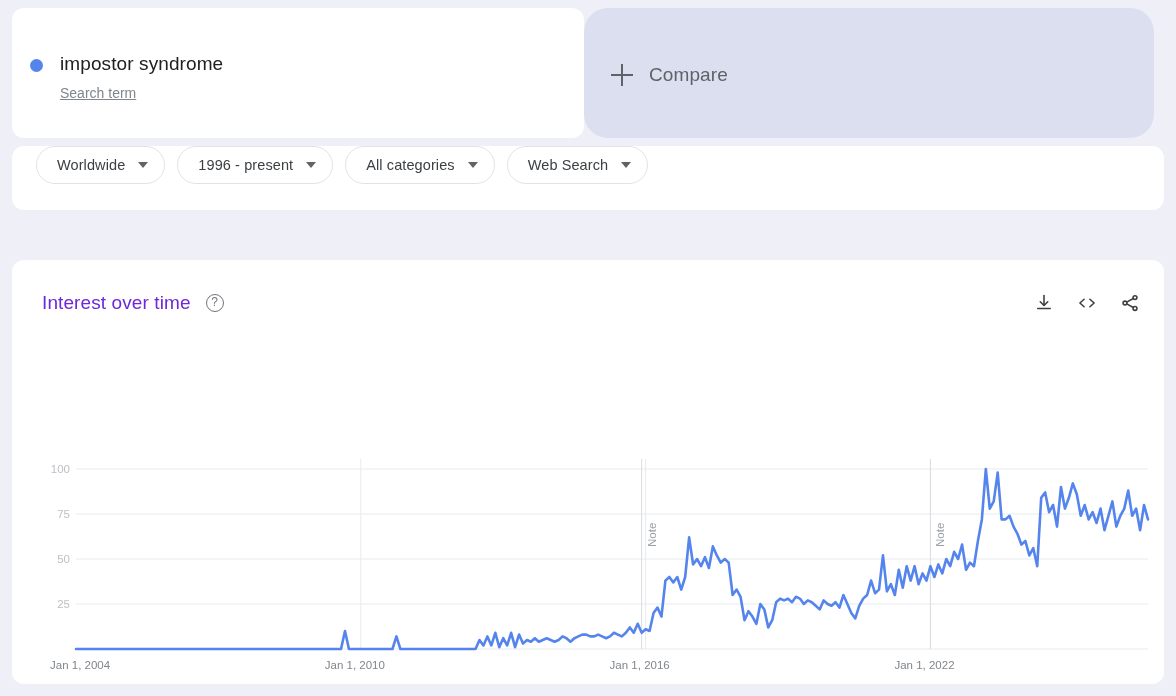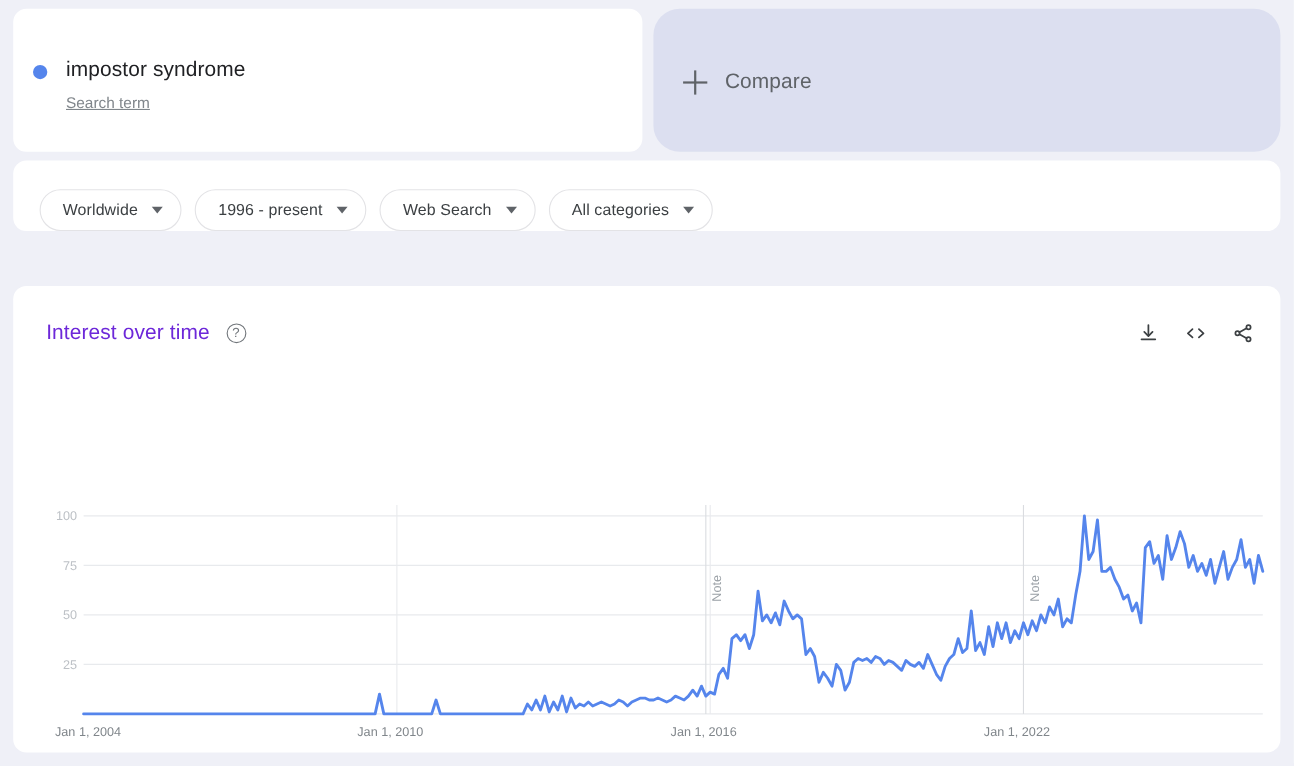--- a/index.html
+++ b/index.html
@@ -10,21 +10,21 @@
     background: #eff0f7;
     font-family: "Liberation Sans", sans-serif;
     -webkit-font-smoothing: antialiased;
   }
   .page { width: 1176px; height: 696px; position: relative; overflow: hidden; }
 
   
   .top-row {
     position: absolute; left: 12px; top: 8px;
     width: 1152px; height: 130px;
-    display: flex; gap: 10px;
+    display: flex; gap: 0;
   }
   .term-card {
     width: 572px; height: 130px;
     background: #ffffff; border-radius: 12px;
     position: relative;
   }
   .term-inner {
     position: absolute; left: 18px; top: 44px;
     display: flex; align-items: flex-start;
   }
@@ -59,21 +59,21 @@
   }
   .plus-icon::before { left: 0; top: 10px; width: 22px; height: 1.6px; }
   .plus-icon::after  { top: 0; left: 10px; height: 22px; width: 1.6px; }
   .compare-label { font-size: 19px; color: #5f6368; letter-spacing: .1px; }
 
   
   .filter-bar {
     position: absolute; left: 12px; top: 146px;
     width: 1152px; height: 64px;
     background: #ffffff; border-radius: 12px;
-    display: flex; align-items: flex-end; padding-left: 24px; gap: 12px;
+    display: flex; align-items: flex-start; padding-left: 24px; gap: 12px;
   }
   .chip {
     height: 38px; border: 1px solid #e3e3e6; border-radius: 19px;
     background: #fff; display: flex; align-items: center;
     padding: 0 16px 0 20px; cursor: pointer; white-space: nowrap;
   }
   .chip-label { font-size: 14.5px; color: #3c4043; letter-spacing: .1px; }
   .caret {
     width: 0; height: 0; margin-left: 13px;
     border-left: 5px solid transparent; border-right: 5px solid transparent;
@@ -149,26 +149,26 @@
       <span class="chip-label">Worldwide</span>
       <span class="caret"></span>
     </div>
 
     <div class="chip">
       <span class="chip-label">1996 - present</span>
       <span class="caret"></span>
     </div>
 
     <div class="chip">
+      <span class="chip-label">All categories</span>
+      <span class="caret"></span>
+    </div>
+
+    <div class="chip">
       <span class="chip-label">Web Search</span>
-      <span class="caret"></span>
-    </div>
-
-    <div class="chip">
-      <span class="chip-label">All categories</span>
       <span class="caret"></span>
     </div>
 
   </div>
 
   <div class="chart-card">
 
     <div class="chart-head">
       <div class="chart-title-wrap">
         <span class="chart-title">Interest over time</span>

